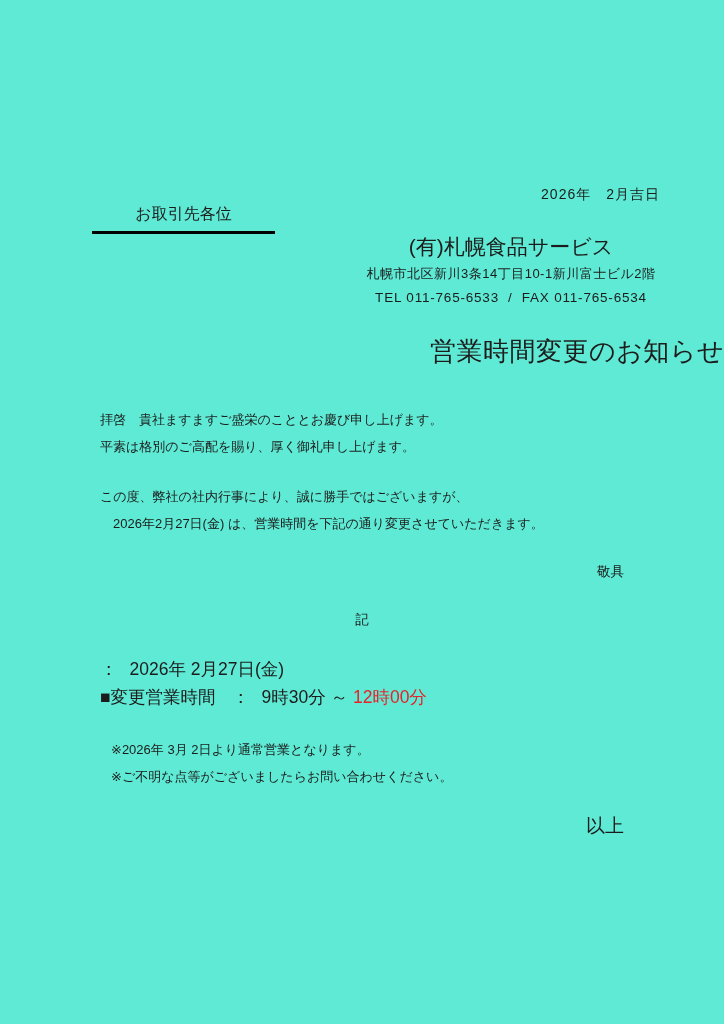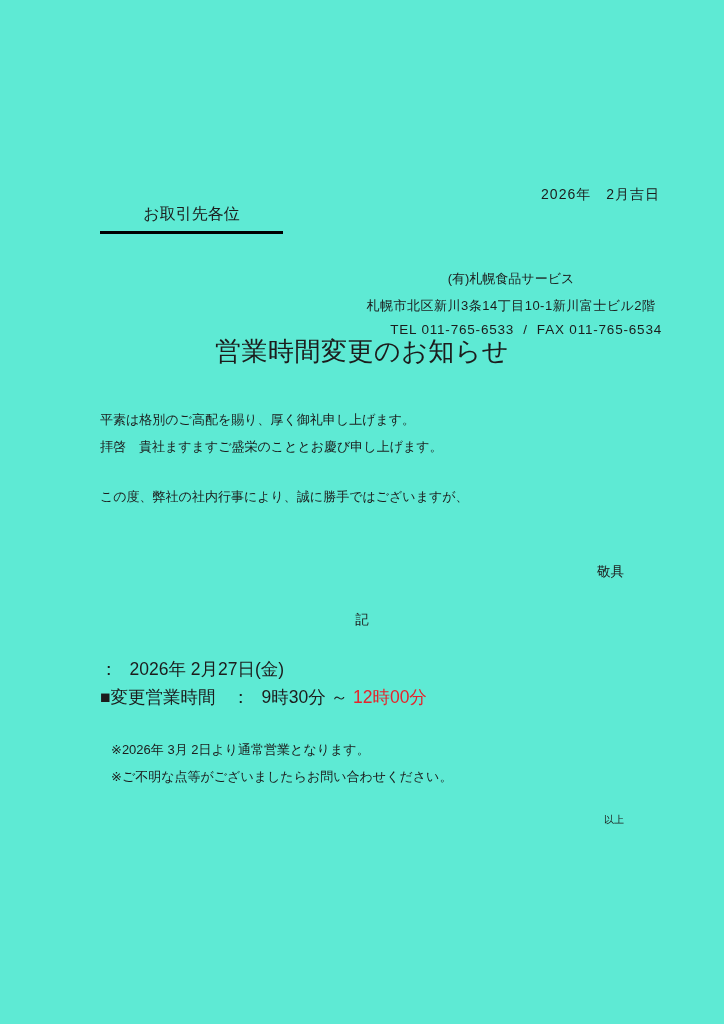--- a/index.html
+++ b/index.html
@@ -21,57 +21,55 @@
   .date-line {
     position: absolute;
     top: 186px;
     right: 64px;
     font-size: 14px;
     letter-spacing: 1px;
   }
   .addressee {
     position: absolute;
     top: 204px;
-    left: 100px;
+    left: 92px;
     width: 183px;
     text-align: center;
     font-size: 16px;
     padding-bottom: 6px;
     border-bottom: 3px solid #000000;
   }
   .sender {
     position: absolute;
     top: 235px;
     right: 62px;
     width: 302px;
     text-align: center;
   }
   .sender .company {
-    font-size: 13px;
+    font-size: 21px;
     line-height: 23px;
     margin-bottom: 4px;
-    margin-top: 32px;
   }
   .sender .addr {
     font-size: 13px;
     line-height: 24px;
     letter-spacing: 0.5px;
   }
   .sender .tel {
     font-size: 13.5px;
     line-height: 24px;
     letter-spacing: 0.8px;
-    text-align: right;
   }
   .doc-title {
     position: absolute;
     top: 334px;
     left: 0;
     width: 100%;
-    text-align: center;
+    text-align: right;
     font-size: 26px;
     letter-spacing: 0.5px;
   }
   .para {
     position: absolute;
     left: 100px;
     right: 60px;
     font-size: 13px;
     line-height: 27px;
   }
@@ -109,47 +107,48 @@
     left: 100px;
     font-size: 13px;
     line-height: 27px;
     margin-left: 11px;
   }
   .notes p { margin: 0; }
   .end-marker {
     position: absolute;
     top: 813px;
     right: 100px;
-    font-size: 10px;
+    font-size: 19px;
   }
 </style>
 </head>
 <body>
 
 <div class="page">
 
   <div class="date-line t">2026年　2月吉日</div>
 
   <div class="addressee t">お取引先各位</div>
 
   <div class="sender">
     <div class="company t">(有)札幌食品サービス</div>
     <div class="addr t">札幌市北区新川3条14丁目10-1新川富士ビル2階</div>
     <div class="tel t">TEL 011-765-6533  /  FAX 011-765-6534</div>
   </div>
 
   <div class="doc-title t">営業時間変更のお知らせ</div>
 
   <div class="para greeting-block">
+    <p class="t">拝啓　貴社ますますご盛栄のこととお慶び申し上げます。</p>
     <p class="t">平素は格別のご高配を賜り、厚く御礼申し上げます。</p>
-    <p class="t">拝啓　貴社ますますご盛栄のこととお慶び申し上げます。</p>
   </div>
 
   <div class="para body-block">
     <p class="t">この度、弊社の社内行事により、誠に勝手ではございますが、</p>
+    <p class="t">　2026年2月27日(金) は、営業時間を下記の通り変更させていただきます。</p>
   </div>
 
   <div class="closing t">敬具</div>
 
   <div class="record-marker t">記</div>
 
   <div class="items">
     <div class="item">
       <span class="colon t">：</span>
       <span class="value t">2026年 2月27日(金)</span>

